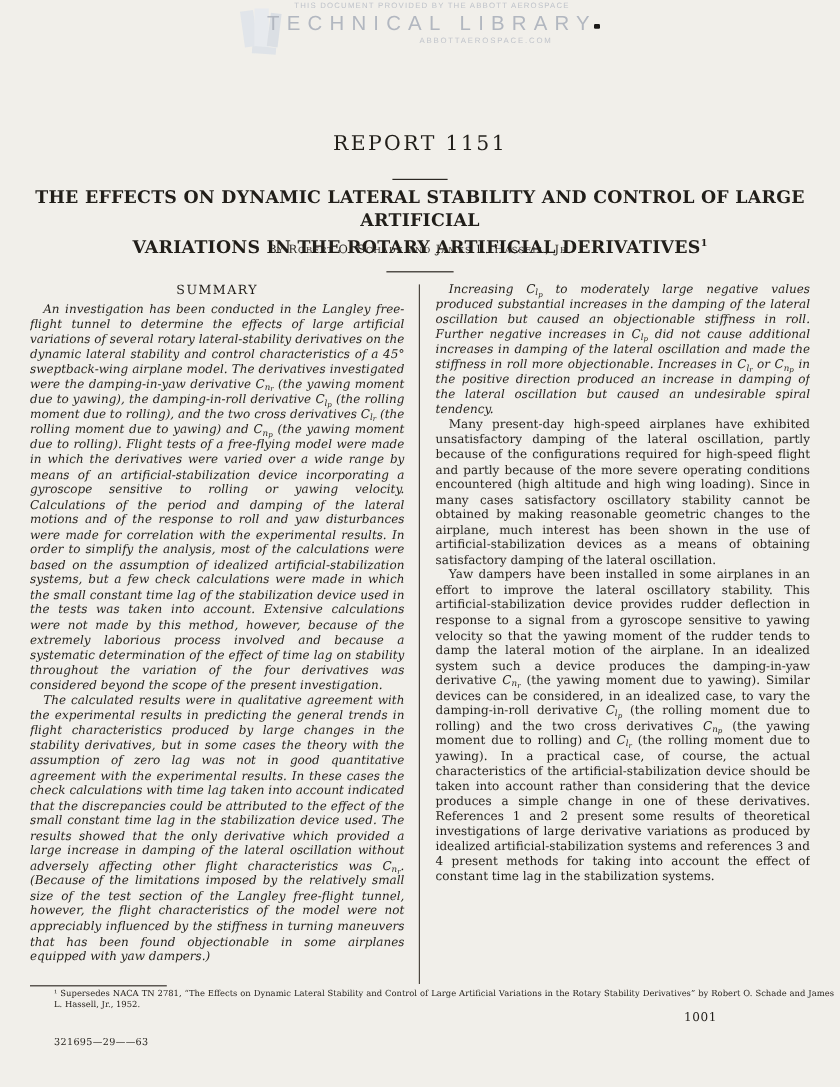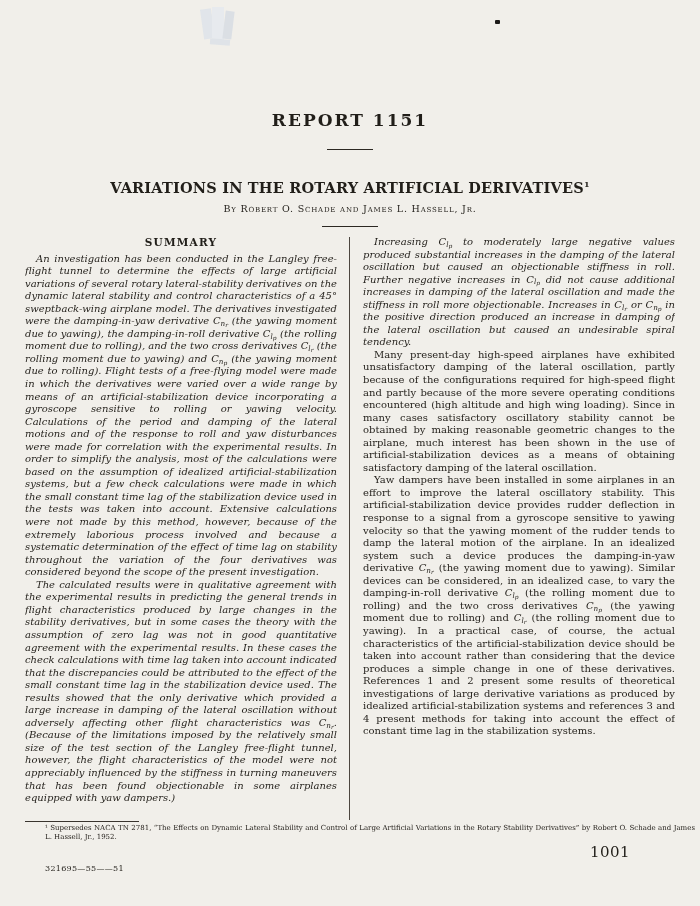--- a/index.html
+++ b/index.html
@@ -11,68 +11,73 @@
   
   .wm{position:absolute;left:195px;top:2px;width:330px;color:#b6bbc3;
       font-family:"Liberation Sans", sans-serif;}
   .wm-line1{font-size:6.5px;letter-spacing:1px;text-align:center;color:#bfc3ca;}
   .wm-line2{font-size:17px;letter-spacing:6px;text-align:center;color:#b2b7c0;margin-top:1px;}
   .wm-line3{font-size:6.5px;letter-spacing:1.5px;color:#c0c4cb;margin:1px 0 0 150px;width:120px;text-align:center;}
   .wm-book{position:absolute;left:196px;top:3px;opacity:.85;}
   .artifact{position:absolute;background:#1c1a18;border-radius:1px;}
   
   .report-num{position:absolute;top:110px;left:0;width:100%;text-align:center;
-    font-size:17px;font-weight:bold;letter-spacing:2px;}
+    font-size:17px;font-weight:normal;letter-spacing:2px;}
   .rule-a{position:absolute;left:327px;top:149px;width:46px;border-top:1.5px solid #2c2823;}
   .main-title{position:absolute;top:156px;left:28px;width:644px;text-align:center;
     font-weight:bold;font-size:14.5px;line-height:18.5px;letter-spacing:.2px;}
   .main-title sup{font-size:8px;}
   .byline{position:absolute;top:203px;left:0;width:100%;text-align:center;
     font-size:9.5px;font-variant:small-caps;letter-spacing:.8px;}
   .rule-b{position:absolute;left:322px;top:226px;width:56px;border-top:1px solid #2c2823;}
   
   .cols{position:absolute;left:25px;top:236px;width:650px;height:584px;
     display:flex;gap:26px;overflow:hidden;}
   .col{width:312px;font-size:10px;line-height:12.55px;text-align:justify;}
   .col-left{font-style:italic;}
   .italic{font-style:italic;}
   .col p{margin:0;text-indent:11px;}
-  .sec-head{text-align:center;font-weight:bold;font-style:normal;font-size:10.5px;
+  .sec-head{text-align:center;font-weight:normal;font-style:normal;font-size:10.5px;
     letter-spacing:1.2px;margin:0 0 4px 0;}
   .sec-head.intro{margin:7px 0 5px 0;}
   .divider{position:absolute;left:349px;top:237px;height:583px;width:0;
     border-left:1px solid #4c463f;}
   .dv{font-style:italic;}
   sub{font-size:.72em;line-height:0;vertical-align:-.25em;letter-spacing:0;}
   sub sub{font-size:.82em;vertical-align:-.2em;}
   
   .fn-rule{position:absolute;left:25px;top:821px;width:114px;border-top:1px solid #39342e;}
   .footnote{position:absolute;left:25px;top:824px;width:650px;
     font-size:7px;line-height:9.2px;text-align:justify;color:#26221d;margin-left:20px;}
-  .page-num{position:absolute;left:570px;top:843px;width:80px;text-align:center;
-    font-size:15px;letter-spacing:.5px;}
+  .page-num{position:absolute;left:570px;top:843px;width:80px;text-align:left;
+    font-size:10px;letter-spacing:.5px;}
   .print-code{position:absolute;left:45px;top:864px;font-size:8px;letter-spacing:.3px;}
 </style>
 </head>
 <body>
 
 <div class="page">
 
   <svg class="wm-book" width="40" height="46" viewBox="0 0 40 46">
     <rect x="6" y="6" width="11" height="30" fill="#dfe4ea" transform="rotate(-8 11 21)"></rect>
     <rect x="16" y="4" width="12" height="33" fill="#e6eaef"></rect>
     <rect x="14" y="36" width="20" height="6" fill="#dde2e8" transform="rotate(4 24 39)"></rect>
     <rect x="28" y="8" width="9" height="28" fill="#d8dde4" transform="rotate(7 32 22)"></rect>
   </svg>
+  <div class="wm">
+    <div class="wm-line1">THIS DOCUMENT PROVIDED BY THE ABBOTT AEROSPACE</div>
+    <div class="wm-line2">TECHNICAL LIBRARY</div>
+    <div class="wm-line3">ABBOTTAEROSPACE.COM</div>
+  </div>
   <div class="artifact" style="left:495px;top:20px;width:5px;height:4px;"></div>
 
   <div class="report-num">REPORT 1151</div>
   <div class="rule-a"></div>
   <div class="main-title">
-    <br>
+    <span>THE EFFECTS ON DYNAMIC LATERAL STABILITY AND CONTROL OF LARGE ARTIFICIAL</span><br>
     <span>VARIATIONS IN THE ROTARY ARTIFICIAL DERIVATIVES</span><sup>1</sup>
   </div>
   <div class="byline">By Robert O. Schade and James L. Hassell, Jr.</div>
   <div class="rule-b"></div>
 
   <div class="cols">
     <div class="col col-left">
       <div class="sec-head">SUMMARY</div>
       <p>An investigation has been conducted in the Langley free-flight tunnel to determine the effects of large artificial variations of several rotary lateral-stability derivatives on the dynamic lateral stability and control characteristics of a 45° sweptback-wing airplane model.  The derivatives investigated were the damping-in-yaw derivative <span class="dv">C<sub>n<sub>r</sub></sub></span> (the yawing moment due to yawing), the damping-in-roll derivative <span class="dv">C<sub>l<sub>p</sub></sub></span> (the rolling moment due to rolling), and the two cross derivatives <span class="dv">C<sub>l<sub>r</sub></sub></span> (the rolling moment due to yawing) and <span class="dv">C<sub>n<sub>p</sub></sub></span> (the yawing moment due to rolling).  Flight tests of a free-flying model were made in which the derivatives were varied over a wide range by means of an artificial-stabilization device incorporating a gyroscope sensitive to rolling or yawing velocity.  Calculations of the period and damping of the lateral motions and of the response to roll and yaw disturbances were made for correlation with the experimental results.  In order to simplify the analysis, most of the calculations were based on the assumption of idealized artificial-stabilization systems, but a few check calculations were made in which the small constant time lag of the stabilization device used in the tests was taken into account.  Extensive calculations were not made by this method, however, because of the extremely laborious process involved and because a systematic determination of the effect of time lag on stability throughout the variation of the four derivatives was considered beyond the scope of the present investigation.</p>
       <p>The calculated results were in qualitative agreement with the experimental results in predicting the general trends in flight characteristics produced by large changes in the stability derivatives, but in some cases the theory with the assumption of zero lag was not in good quantitative agreement with the experimental results.  In these cases the check calculations with time lag taken into account indicated that the discrepancies could be attributed to the effect of the small constant time lag in the stabilization device used.  The results showed that the only derivative which provided a large increase in damping of the lateral oscillation without adversely affecting other flight characteristics was <span class="dv">C<sub>n<sub>r</sub></sub></span>. (Because of the limitations imposed by the relatively small size of the test section of the Langley free-flight tunnel, however, the flight characteristics of the model were not appreciably influenced by the stiffness in turning maneuvers that has been found objectionable in some airplanes equipped with yaw dampers.)</p>
@@ -81,15 +86,15 @@
       <p class="italic">Increasing <span class="dv">C<sub>l<sub>p</sub></sub></span> to moderately large negative values produced substantial increases in the damping of the lateral oscillation but caused an objectionable stiffness in roll.  Further negative increases in <span class="dv">C<sub>l<sub>p</sub></sub></span> did not cause additional increases in damping of the lateral oscillation and made the stiffness in roll more objectionable.  Increases in <span class="dv">C<sub>l<sub>r</sub></sub></span> or <span class="dv">C<sub>n<sub>p</sub></sub></span> in the positive direction produced an increase in damping of the lateral oscillation but caused an undesirable spiral tendency.</p>
       <p>Many present-day high-speed airplanes have exhibited unsatisfactory damping of the lateral oscillation, partly because of the configurations required for high-speed flight and partly because of the more severe operating conditions encountered (high altitude and high wing loading).  Since in many cases satisfactory oscillatory stability cannot be obtained by making reasonable geometric changes to the airplane, much interest has been shown in the use of artificial-stabilization devices as a means of obtaining satisfactory damping of the lateral oscillation.</p>
       <p>Yaw dampers have been installed in some airplanes in an effort to improve the lateral oscillatory stability.  This artificial-stabilization device provides rudder deflection in response to a signal from a gyroscope sensitive to yawing velocity so that the yawing moment of the rudder tends to damp the lateral motion of the airplane.  In an idealized system such a device produces the damping-in-yaw derivative <span class="dv">C<sub>n<sub>r</sub></sub></span> (the yawing moment due to yawing).  Similar devices can be considered, in an idealized case, to vary the damping-in-roll derivative <span class="dv">C<sub>l<sub>p</sub></sub></span> (the rolling moment due to rolling) and the two cross derivatives <span class="dv">C<sub>n<sub>p</sub></sub></span> (the yawing moment due to rolling) and <span class="dv">C<sub>l<sub>r</sub></sub></span> (the rolling moment due to yawing).  In a practical case, of course, the actual characteristics of the artificial-stabilization device should be taken into account rather than considering that the device produces a simple change in one of these derivatives.  References 1 and 2 present some results of theoretical investigations of large derivative variations as produced by idealized artificial-stabilization systems and references 3 and 4 present methods for taking into account the effect of constant time lag in the stabilization systems.</p>
     </div>
   </div>
   <div class="divider"></div>
 
   <div class="fn-rule"></div>
   <div class="footnote">¹ Supersedes NACA TN 2781, “The Effects on Dynamic Lateral Stability and Control of Large Artificial Variations in the Rotary Stability Derivatives” by Robert O. Schade and James L. Hassell, Jr., 1952.</div>
   <div class="page-num">1001</div>
-  <div class="print-code">321695—55——51</div>
+  <div class="print-code">321695—29——63</div>
 
 </div>
 
 </body></html>

